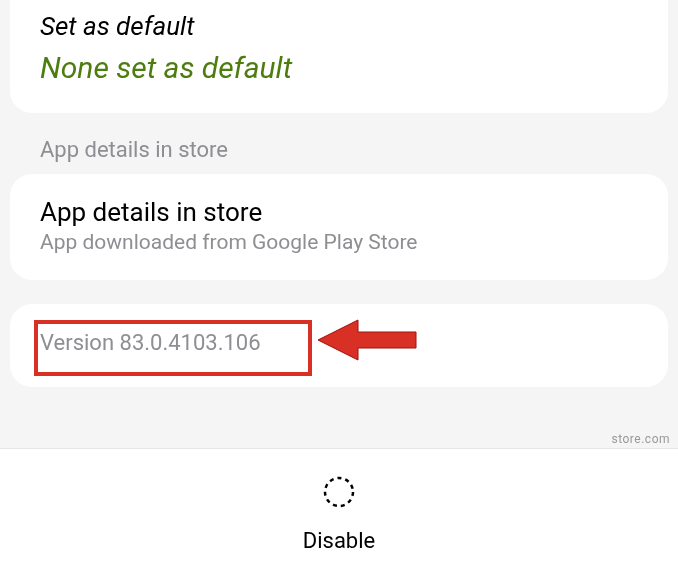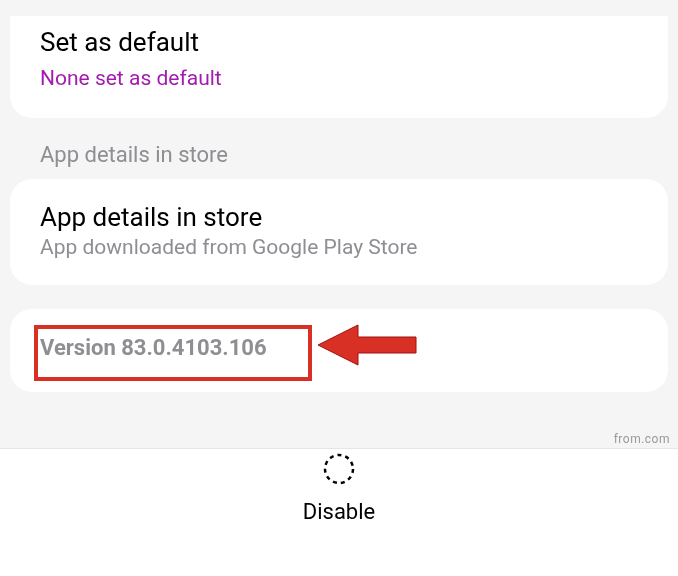--- a/index.html
+++ b/index.html
@@ -15,45 +15,45 @@
       background: #ffffff;
       border-radius: 22px;
       margin: 0 10px;
     }
     .card-top {
       border-top-left-radius: 0;
       border-top-right-radius: 0;
       border-bottom-left-radius: 22px;
       border-bottom-right-radius: 22px;
       padding: 10px 30px 28px 30px;
-      margin-top: 16px;
+      margin-top: 0;
+      font-style: italic;
     }
     .section-header {
       color: #8e8e93;
       font-size: 22px;
       padding: 24px 40px 12px 40px;
     }
     .card-mid {
       padding: 22px 30px 26px 30px;
     }
     .card-version {
       padding: 26px 30px 32px 30px;
       margin-top: 24px;
       position: relative;
-      font-weight: bold;
     }
     .title {
       color: #000000;
       font-size: 26px;
       font-weight: 400;
       line-height: 1.3;
     }
     .subtitle-link {
-      color: #a21caf;
-      font-size: 21px;
+      color: #4d7c0f;
+      font-size: 30px;
       margin-top: 6px;
     }
     .subtitle-gray {
       color: #8e8e93;
       font-size: 21px;
       margin-top: 0;
     }
     .version-text {
       color: #8e8e93;
       font-size: 22px;
@@ -83,21 +83,22 @@
       background: #ffffff;
       display: flex;
       height: 128px;
       border-top: 1px solid #e6e6e6;
     }
     .bottom-btn {
       flex: 1;
       display: flex;
       flex-direction: column;
       align-items: center;
-      gap: 10px;
+      justify-content: center;
+      gap: 16px;
       cursor: pointer;
     }
     .bottom-label {
       color: #000000;
       font-size: 22px;
     }
     .icon-holder {
       width: 40px;
       height: 40px;
       display: flex;
@@ -134,21 +135,21 @@
   <svg class="arrow-svg" viewBox="0 0 150 100">
     <defs>
       <marker id="ahead" markerWidth="10" markerHeight="10" refX="2" refY="5" orient="auto">
         <polygon points="0,0 10,5 0,10" fill="#d93025" transform="rotate(180 5 5)"></polygon>
       </marker>
     </defs>
     <polygon points="30,42 70,22 70,34 128,34 128,50 70,50 70,62" fill="#d93025" stroke="#a01010" stroke-width="1"></polygon>
   </svg>
 </div>
 
-<div class="watermark">from.com</div>
+<div class="watermark">store.com</div>
 
 <div class="bottom-bar">
   <div class="bottom-btn">
     <div class="icon-holder">
       <svg width="36" height="36" viewBox="0 0 36 36">
         <circle cx="18" cy="18" r="14" fill="none" stroke="#000" stroke-width="2.5" stroke-dasharray="4,4"></circle>
       </svg>
     </div>
     <div class="bottom-label">Disable</div>
   </div>

